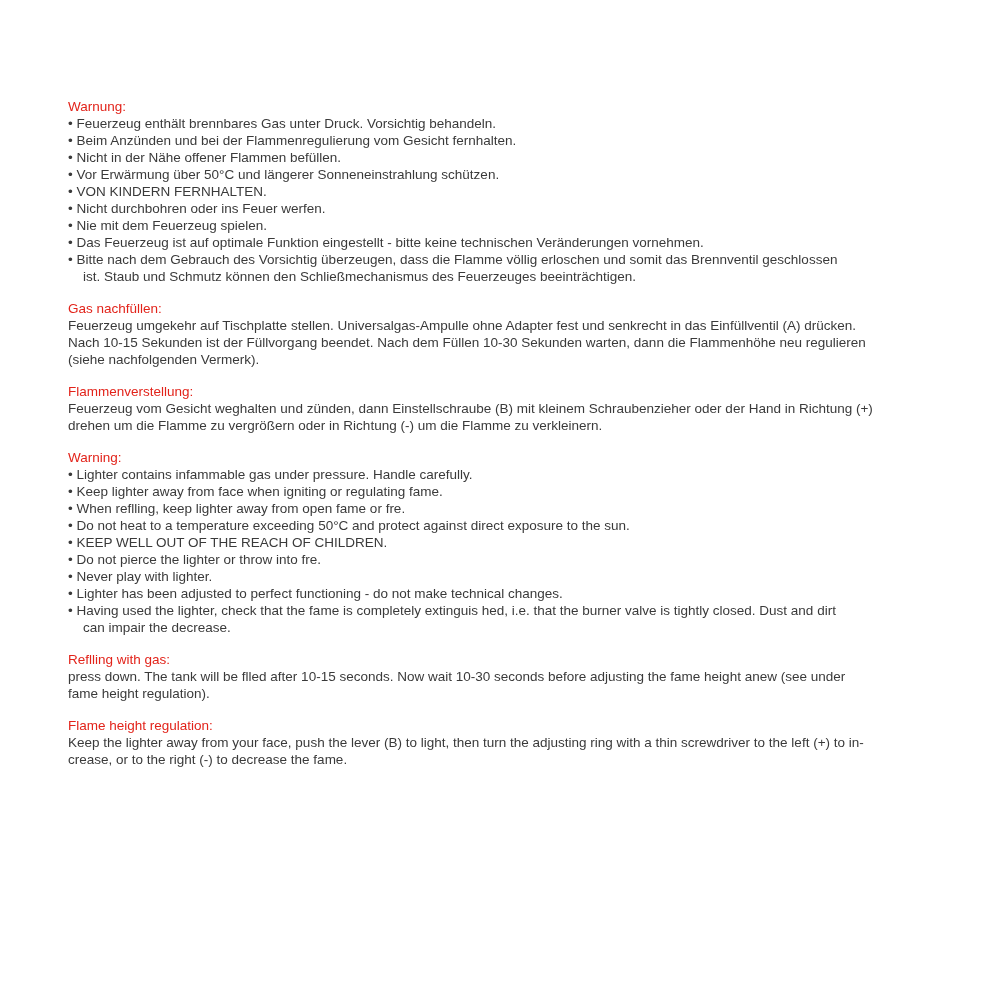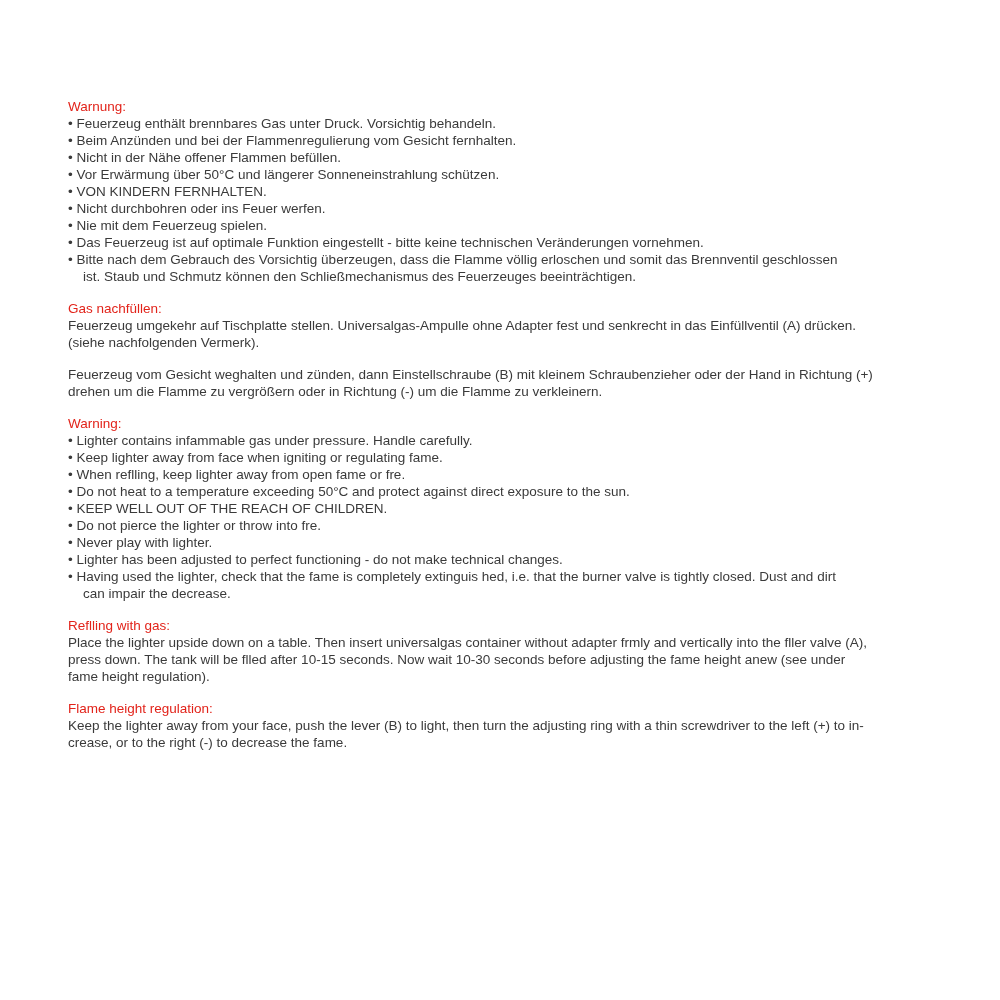--- a/index.html
+++ b/index.html
@@ -48,42 +48,43 @@
         <div class="line">• VON KINDERN FERNHALTEN.</div>
         <div class="line">• Nicht durchbohren oder ins Feuer werfen.</div>
         <div class="line">• Nie mit dem Feuerzeug spielen.</div>
         <div class="line">• Das Feuerzeug ist auf optimale Funktion eingestellt - bitte keine technischen Veränderungen vornehmen.</div>
         <div class="line">• Bitte nach dem Gebrauch des Vorsichtig überzeugen, dass die Flamme völlig erloschen und somit das Brennventil geschlossen</div>
         <div class="line indent">ist. Staub und Schmutz können den Schließmechanismus des Feuerzeuges beeinträchtigen.</div>
       </section>
       <section class="sec">
         <div class="heading">Gas nachfüllen:</div>
         <div class="line">Feuerzeug umgekehr auf Tischplatte stellen. Universalgas-Ampulle ohne Adapter fest und senkrecht in das Einfüllventil (A) drücken.</div>
+        <div class="line">Nach 10-15 Sekunden ist der Füllvorgang beendet. Nach dem Füllen 10-30 Sekunden warten, dann die Flammenhöhe neu regulieren</div>
         <div class="line">(siehe nachfolgenden Vermerk).</div>
       </section>
       <section class="sec">
+        <div class="heading">Flammenverstellung:</div>
         <div class="line">Feuerzeug vom Gesicht weghalten und zünden, dann Einstellschraube (B) mit kleinem Schraubenzieher oder der Hand in Richtung (+)</div>
         <div class="line">drehen um die Flamme zu vergrößern oder in Richtung (-) um die Flamme zu verkleinern.</div>
       </section>
       <section class="sec">
         <div class="heading">Warning:</div>
         <div class="line">• Lighter contains infammable gas under pressure. Handle carefully.</div>
         <div class="line">• Keep lighter away from face when igniting or regulating fame.</div>
         <div class="line">• When reflling, keep lighter away from open fame or fre.</div>
         <div class="line">• Do not heat to a temperature exceeding 50°C and protect against direct exposure to the sun.</div>
         <div class="line">• KEEP WELL OUT OF THE REACH OF CHILDREN.</div>
         <div class="line">• Do not pierce the lighter or throw into fre.</div>
         <div class="line">• Never play with lighter.</div>
         <div class="line">• Lighter has been adjusted to perfect functioning - do not make technical changes.</div>
         <div class="line">• Having used the lighter, check that the fame is completely extinguis hed, i.e. that the burner valve is tightly closed. Dust and dirt</div>
         <div class="line indent">can impair the decrease.</div>
       </section>
       <section class="sec">
         <div class="heading">Reflling with gas:</div>
-        <div class="line">Place the lighter upside down on a table. Then insert universalgas container without adapter frmly and vertically into the fller valve (A),</div>
         <div class="line">press down. The tank will be flled after 10-15 seconds. Now wait 10-30 seconds before adjusting the fame height anew (see under</div>
         <div class="line">fame height regulation).</div>
       </section>
       <section class="sec">
         <div class="heading">Flame height regulation:</div>
         <div class="line">Keep the lighter away from your face, push the lever (B) to light, then turn the adjusting ring with a thin screwdriver to the left (+) to in-</div>
         <div class="line">crease, or to the right (-) to decrease the fame.</div>
       </section>
     </div>
 </div>

